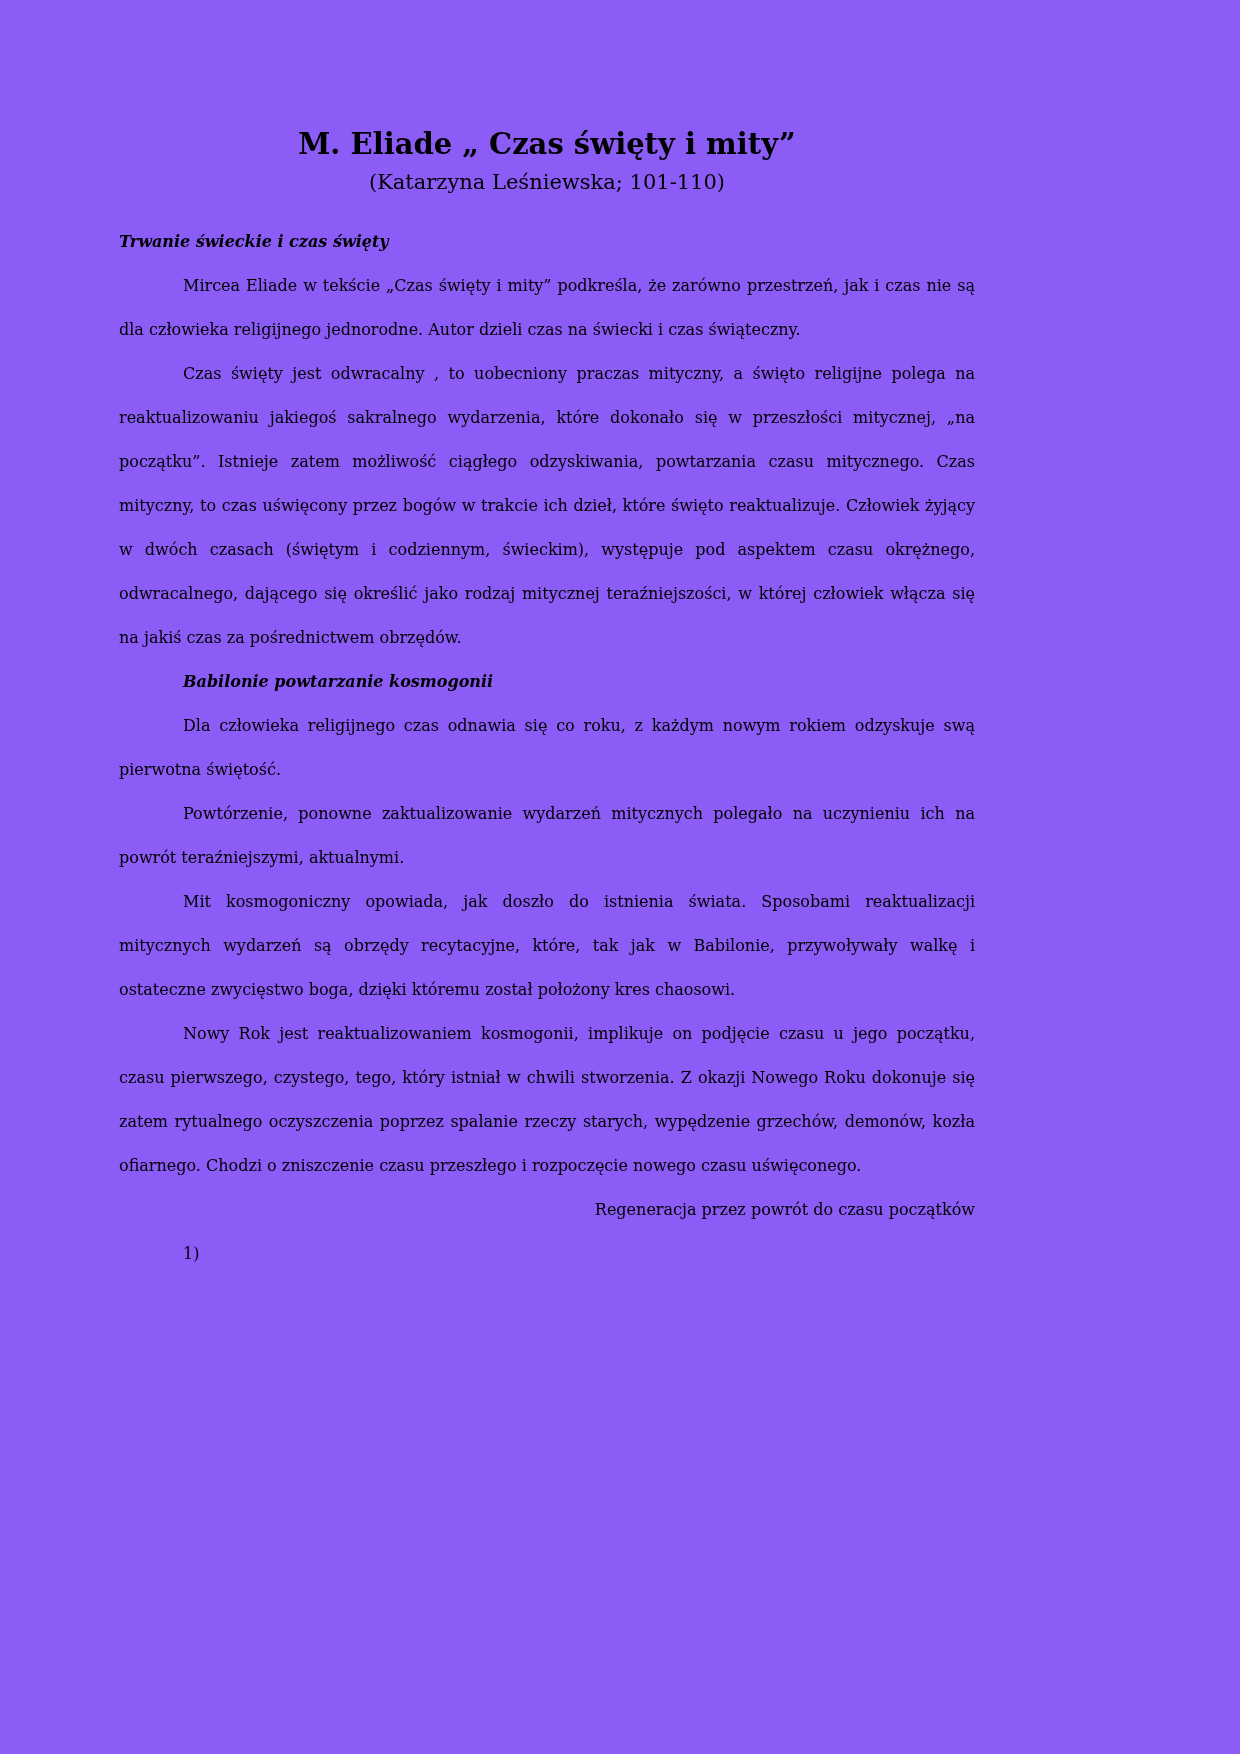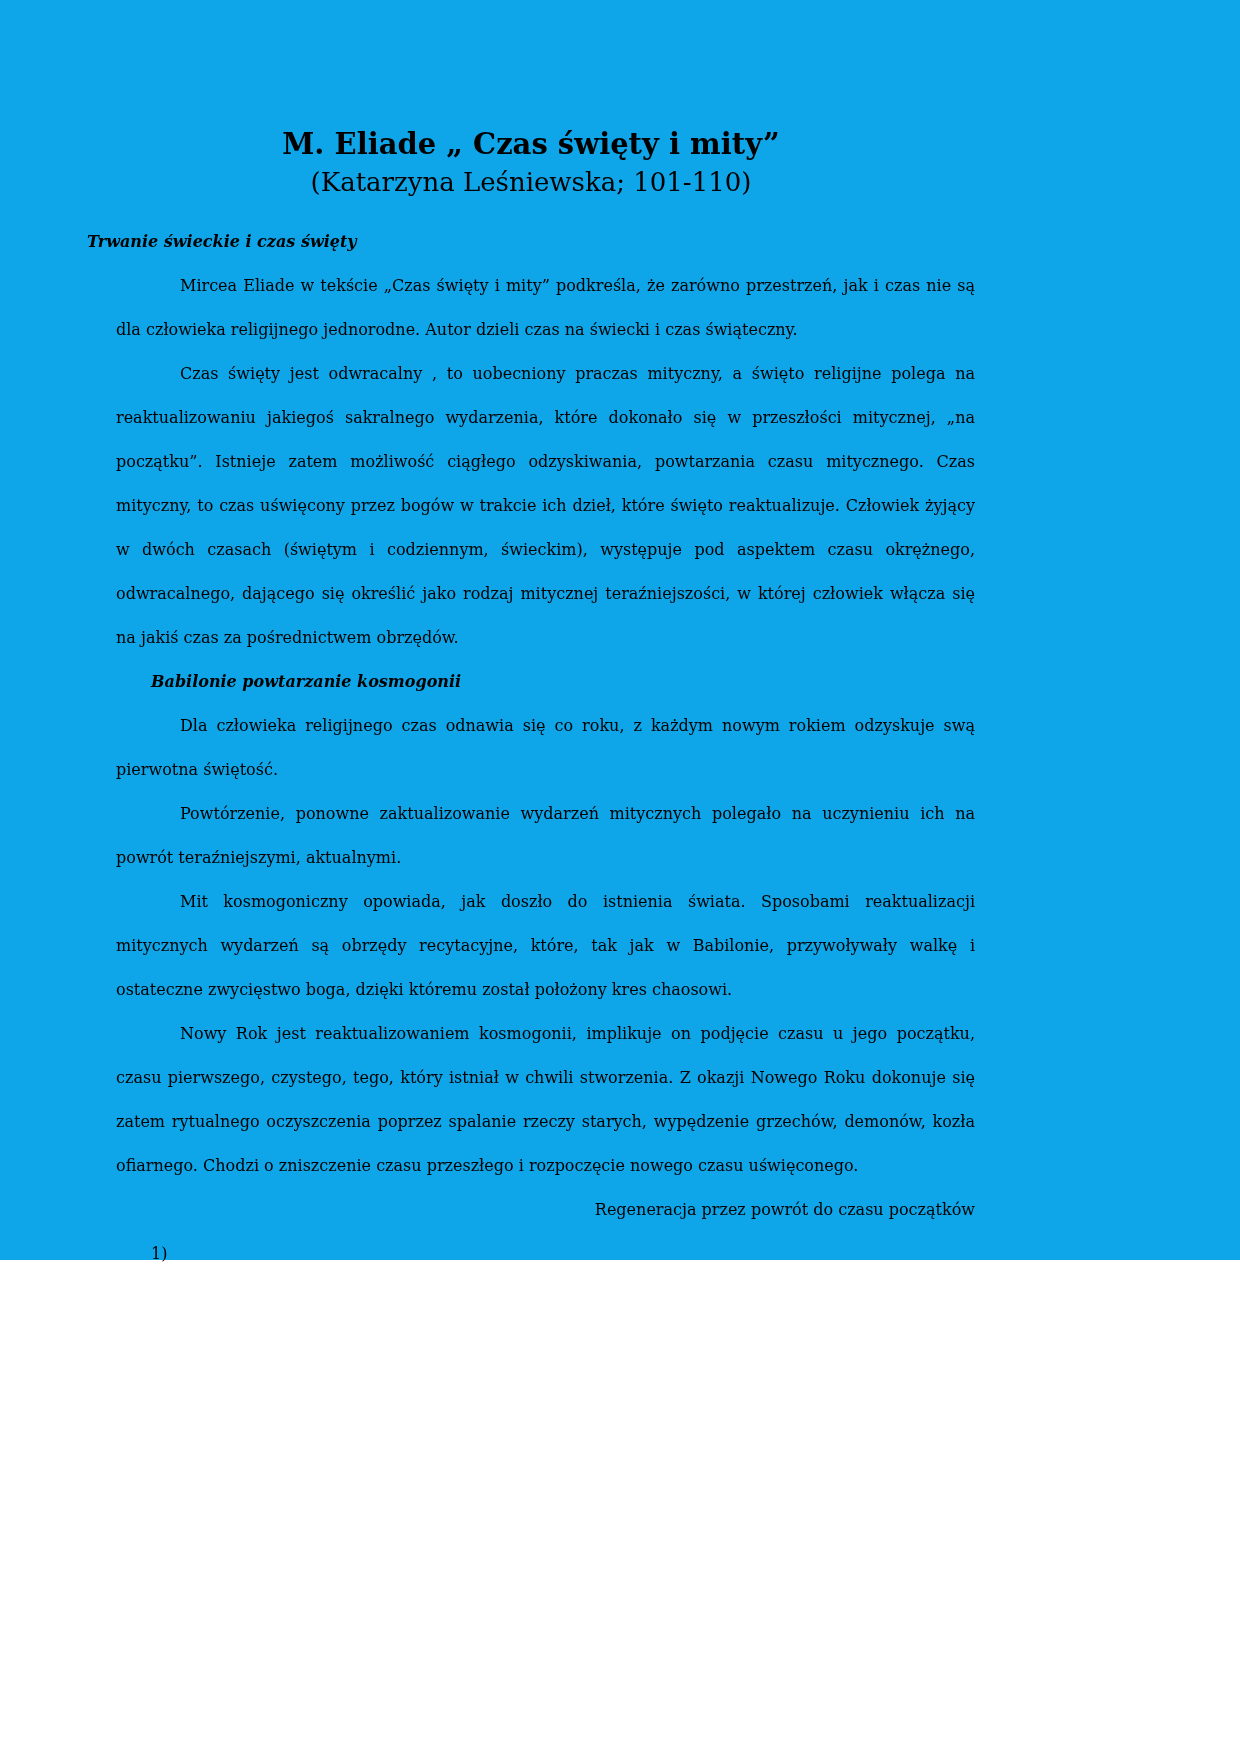--- a/index.html
+++ b/index.html
@@ -6,52 +6,51 @@
   html, body { background: #ffffff; }
   body {
     width: 1240px;
     height: 1754px;
     font-family: "DejaVu Serif", "Liberation Serif", serif;
     color: #000000;
     overflow: hidden;
   }
   .page {
     width: 1240px;
-    height: 1260px;
-    padding: 126px 265px 40px 87px; 
-    background: #0ea5e9;
+    height: 1754px;
+    padding: 126px 265px 40px 119px; 
+    background: #8b5cf6;
   }
   .doc-title {
     text-align: center;
     font-weight: bold;
     font-size: 29px;
     line-height: 36px;
   }
   .doc-subtitle {
     text-align: center;
-    font-size: 26px;
+    font-size: 21px;
     line-height: 32px;
     margin-top: 4px;
   }
   .body-text {
     margin-top: 22px;
     font-size: 16px;
     line-height: 44px;
   }
   .section-heading {
     font-weight: bold;
     font-style: italic;
   }
   .section-heading.indented {
     text-indent: 64px;
   }
   .paragraph {
     text-align: justify;
     text-indent: 64px;
-    margin-left: 29px;
   }
   .plain-line {
     text-align: right;
   }
   .numbered-item {
     display: flex;
   }
   .numbered-item .marker {
     flex: 0 0 150px;
     padding-left: 64px;

